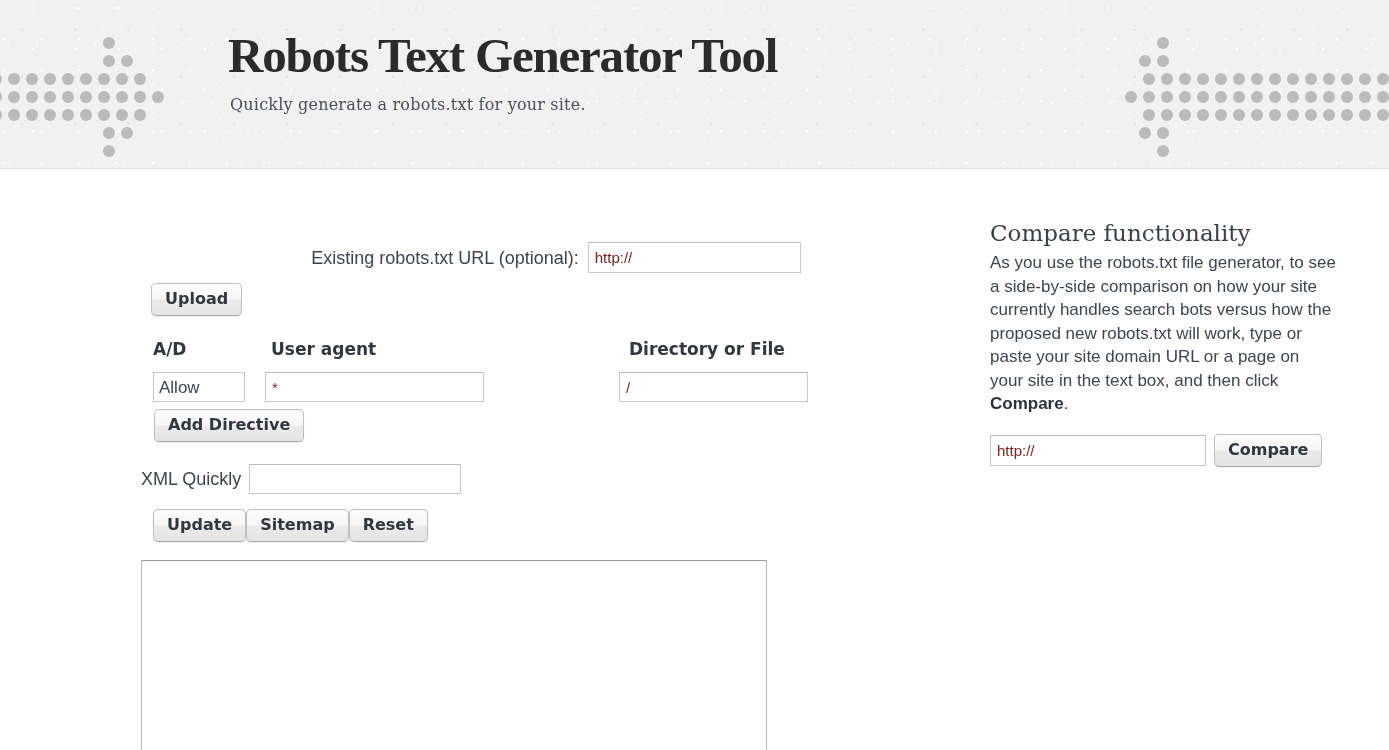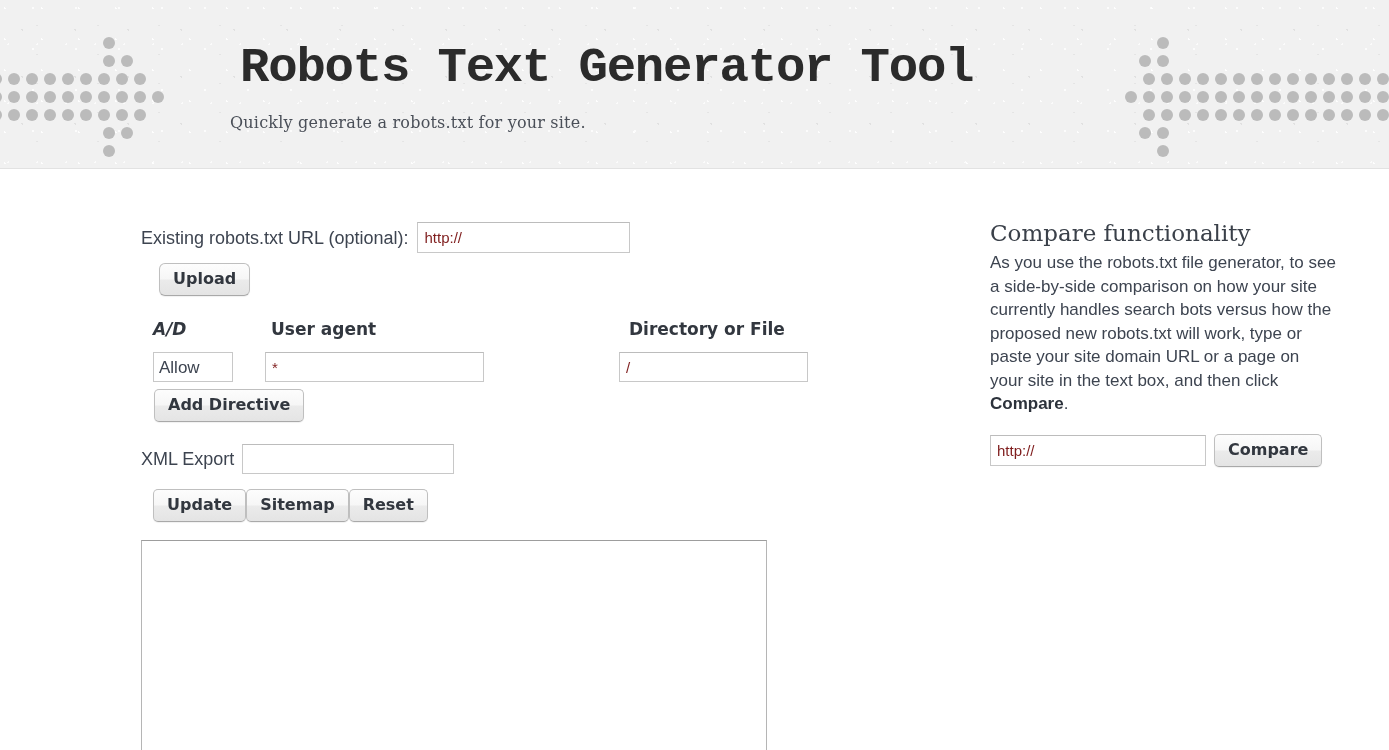--- a/index.html
+++ b/index.html
@@ -31,22 +31,22 @@
     border-bottom: 1px solid #e2e2e2;
     overflow: hidden;
   }
   .header-text {
     position: absolute;
     left: 228px;
     top: 26px;
     width: 700px;
   }
   .site-title {
-    margin: 12px;
-    font-family: Liberation Mono, monospace;
+    margin: 0;
+    font-family: Liberation Serif, serif;
     font-weight: bold;
     font-size: 49px;
     line-height: 60px;
     letter-spacing: -1.2px;
     color: #2b2b2b;
     white-space: nowrap;
   }
   .site-subtitle {
     margin: 6px 0 0 2px;
     font-family: "DejaVu Serif", serif;
@@ -77,21 +77,22 @@
   .form-col {
     position: absolute;
     left: 141px;
     top: 0;
     width: 830px;
   }
 
   .url-row {
     display: flex;
     align-items: center;
-    padding-top: 53px;
+    padding-top: 73px;
+    justify-content: center;
   }
   .url-label {
     font-size: 18px;
     line-height: 22px;
     color: #3d4450;
     white-space: nowrap;
     margin-right: 9px;
   }
 
   input.txt {
@@ -118,51 +119,51 @@
     background: linear-gradient(to bottom, #fdfdfd 0%, #f6f6f6 48%, #ebebeb 52%, #e4e4e4 100%);
     border: 1px solid #bfbfbf;
     border-bottom-color: #a9a9a9;
     border-radius: 5px;
     padding: 6px 13px 7px;
     cursor: pointer;
     line-height: 18px;
     box-shadow: 0 1px 1px rgba(0,0,0,.06);
   }
 
-  #upload-button { margin: 10px 0 0 18px; border-radius: 6px; }
+  #upload-button { margin: 10px 0 0 10px; }
 
   
   .directive-table {
     margin-top: 23px;
     margin-left: 12px;
     width: 800px;
   }
   .dt-headers {
     position: relative;
     height: 26px;
   }
   .dt-headers span {
     position: absolute;
     font-family: "DejaVu Sans", sans-serif;
     font-weight: bold;
     font-size: 17px;
     color: #32373f;
     white-space: nowrap;
   }
-  .h-ad   { left: 0px; font-style: italic; }
+  .h-ad   { left: 0px; }
   .h-ua   { left: 118px; }
   .h-dir  { left: 476px; }
 
   .dt-fields {
     position: relative;
     height: 32px;
     margin-top: 7px;
   }
   .dt-fields .field { position: absolute; top: 0; }
-  #ad-select       { left: 0px;   width: 80px; height: 30px; }
+  #ad-select       { left: 0px;   width: 92px; height: 30px; }
   #useragent-input { left: 112px; width: 219px; height: 30px; }
   #directory-input { left: 466px; width: 189px; height: 30px; }
 
   select.txt {
     font-family: "Liberation Sans", sans-serif;
     font-size: 17px;
     color: #3d4450;
     background: #ffffff;
     border: 1px solid #c8c8c8;
     border-radius: 0;
@@ -383,21 +384,21 @@
           <option>Disallow</option>
         </select>
         <input class="txt field" id="useragent-input" type="text" value="*" style="">
         <input class="txt field" id="directory-input" type="text" value="/" style="">
       </div>
 
       <button class="btn" id="add-directive-button">Add Directive</button>
     </div>
 
     <div class="sitemap-row">
-      <label class="sitemap-label">XML Export</label>
+      <label class="sitemap-label">XML Quickly</label>
       <input class="txt" id="sitemap-input" type="text" value="" style="">
     </div>
 
     <div class="action-buttons">
       <button class="btn">Update</button>
       <button class="btn">Sitemap</button>
       <button class="btn">Reset</button>
     </div>
 
     <textarea id="robots-output" style=""></textarea>

